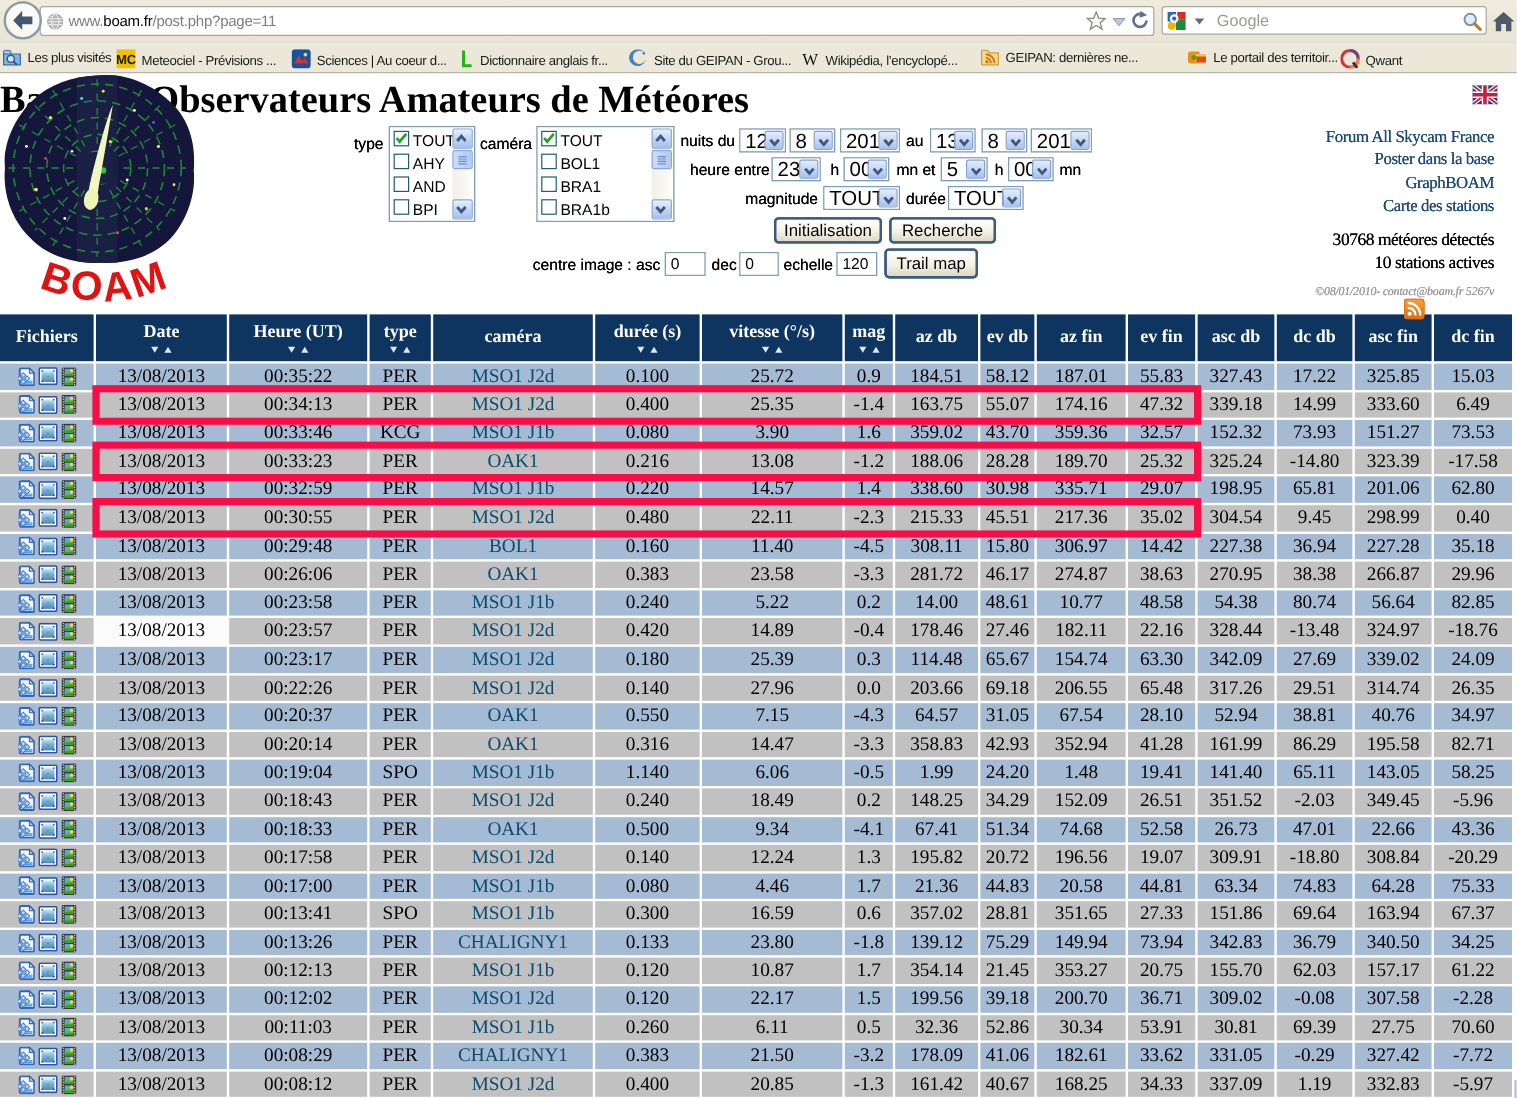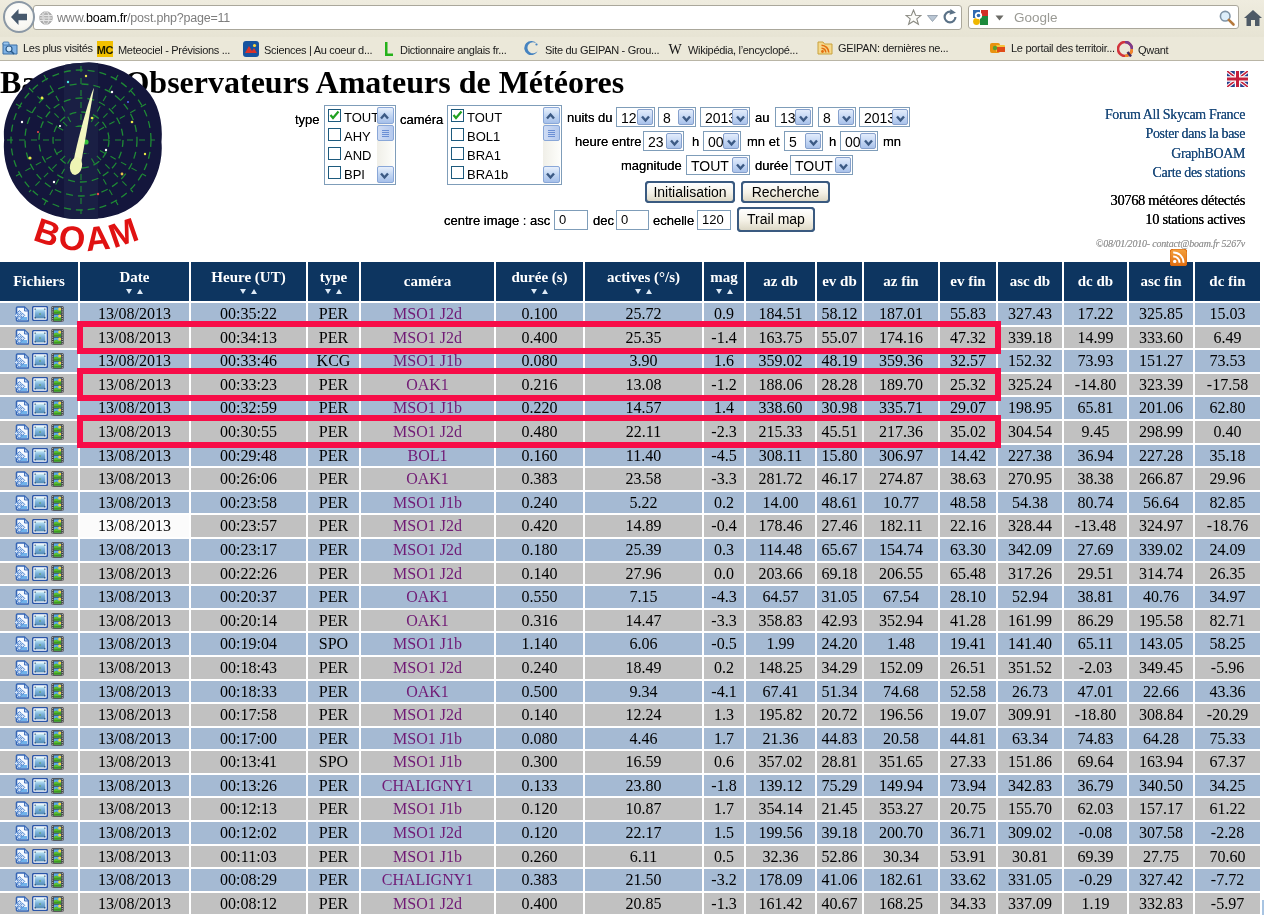--- a/index.html
+++ b/index.html
@@ -13,21 +13,21 @@
 #backb{position:absolute;left:3px;top:1px;width:32px;height:32px;border-radius:50%;
   background:radial-gradient(circle at 50% 35%,#ffffff,#f8f7f2 65%,#e9e6dc);
   border:2px solid #8b98a5}
 #sbox{position:absolute;left:968px;top:5px;width:271px;height:24px;background:#fff;
   border:1px solid #aaa79b;border-radius:3px}
 .bmk{position:absolute;top:41px;height:18px;font-size:11px;letter-spacing:-0.3px;color:#1a1a1a;white-space:nowrap}
 .bmk i{display:inline-block;vertical-align:-3px;margin-right:5px;font-style:normal}
 #rlinks{position:absolute;right:19px;top:105px;text-align:right;
   font-family:"Liberation Serif",serif;font-size:14px;letter-spacing:-0.35px;line-height:19.3px;color:#1b4a7b}
 .cb{position:absolute;height:20px;border:1px solid #7f9db9;background:#fff;
-  font-size:14px;line-height:18px;color:#000}
+  font-size:17px;line-height:18px;color:#000}
 .cb b{font-weight:normal;position:absolute;left:4px;top:1px}
 .cbt{position:absolute;right:1px;top:1px;bottom:1px;width:16px;border-radius:2px;
   border:1px solid #86a0cc;
   background:linear-gradient(#e2ecfc,#c6d8f4 50%,#a9c2ea)}
 .cbt svg{position:absolute;left:1px;top:3px}
 .inp{position:absolute;height:20px;border:1px solid #7f9db9;background:#fff;
   font-size:13px;line-height:18px;padding-left:4px;color:#000}
 .xpb{position:absolute;border:2px solid #3a5a80;border-radius:4px;
   background:linear-gradient(#ffffff,#f4f1e6 55%,#ddd8c6);
   font-size:14px;color:#000;text-align:center}
@@ -50,21 +50,21 @@
 #tbl .hd{background:#0d3560;color:#fff;font-weight:bold;font-size:15px;
   display:flex;flex-direction:column;align-items:center;justify-content:center;height:39px}
 .ar{margin-top:3px;height:6px;line-height:0}
 .ar i{display:inline-block;width:0;height:0;border-left:3.5px solid transparent;border-right:3.5px solid transparent}
 .ad{border-top:5px solid #dce9f5;margin-right:5px}
 .au{border-bottom:5px solid #dce9f5}
 #tbl .c{font-size:16px;text-align:center;line-height:21.6px;overflow:hidden}
 .rb{background:#a5bad3}
 .rg{background:#c1c1c1}
 .wc{background:#fbfbfb}
-.cam{color:#701a75}
+.cam{color:#0c4a6e}
 .fic{display:flex;align-items:center;justify-content:center;gap:3px}
 .fic svg{display:block}
 .red{position:absolute;left:77px;width:924px;height:33.4px;border:6px solid #f70d48;z-index:5}
 </style></head><body>
 
 <div id="nav">
  <div id="urlbar"></div>
  <div id="backb"></div>
  <svg class="abs" style="left:9px;top:8px" width="20" height="18" viewBox="0 0 20 18">
   <path d="M9.5 1 L2 9 L9.5 17 L9.5 12.2 L18 12.2 L18 5.8 L9.5 5.8 Z" fill="#46586c"></path>
@@ -713,21 +713,21 @@
       <span class="ar"><i class="ad"></i><i class="au"></i></span>
     </div>
 <div class="hd">
       <span>caméra</span>
     </div>
 <div class="hd">
       <span>durée (s)</span>
       <span class="ar"><i class="ad"></i><i class="au"></i></span>
     </div>
 <div class="hd">
-      <span>actives (°/s)</span>
+      <span>vitesse (°/s)</span>
       <span class="ar"><i class="ad"></i><i class="au"></i></span>
     </div>
 <div class="hd">
       <span>mag</span>
       <span class="ar"><i class="ad"></i><i class="au"></i></span>
     </div>
 <div class="hd">
       <span>az db</span>
     </div>
 <div class="hd">
@@ -815,21 +815,21 @@
       </svg>
     </div>
     <div class="c rb">13/08/2013</div>
     <div class="c rb">00:33:46</div>
     <div class="c rb">KCG</div>
     <div class="c rb cam">MSO1 J1b</div>
     <div class="c rb">0.080</div>
     <div class="c rb">3.90</div>
     <div class="c rb">1.6</div>
     <div class="c rb">359.02</div>
-    <div class="c rb">48.19</div>
+    <div class="c rb">43.70</div>
     <div class="c rb">359.36</div>
     <div class="c rb">32.57</div>
     <div class="c rb">152.32</div>
     <div class="c rb">73.93</div>
     <div class="c rb">151.27</div>
     <div class="c rb">73.53</div>
 <div class="c rg fic">
       <svg width="14" height="16" viewBox="0 0 14 16">
         <use href="#idoc"></use>
       </svg>

